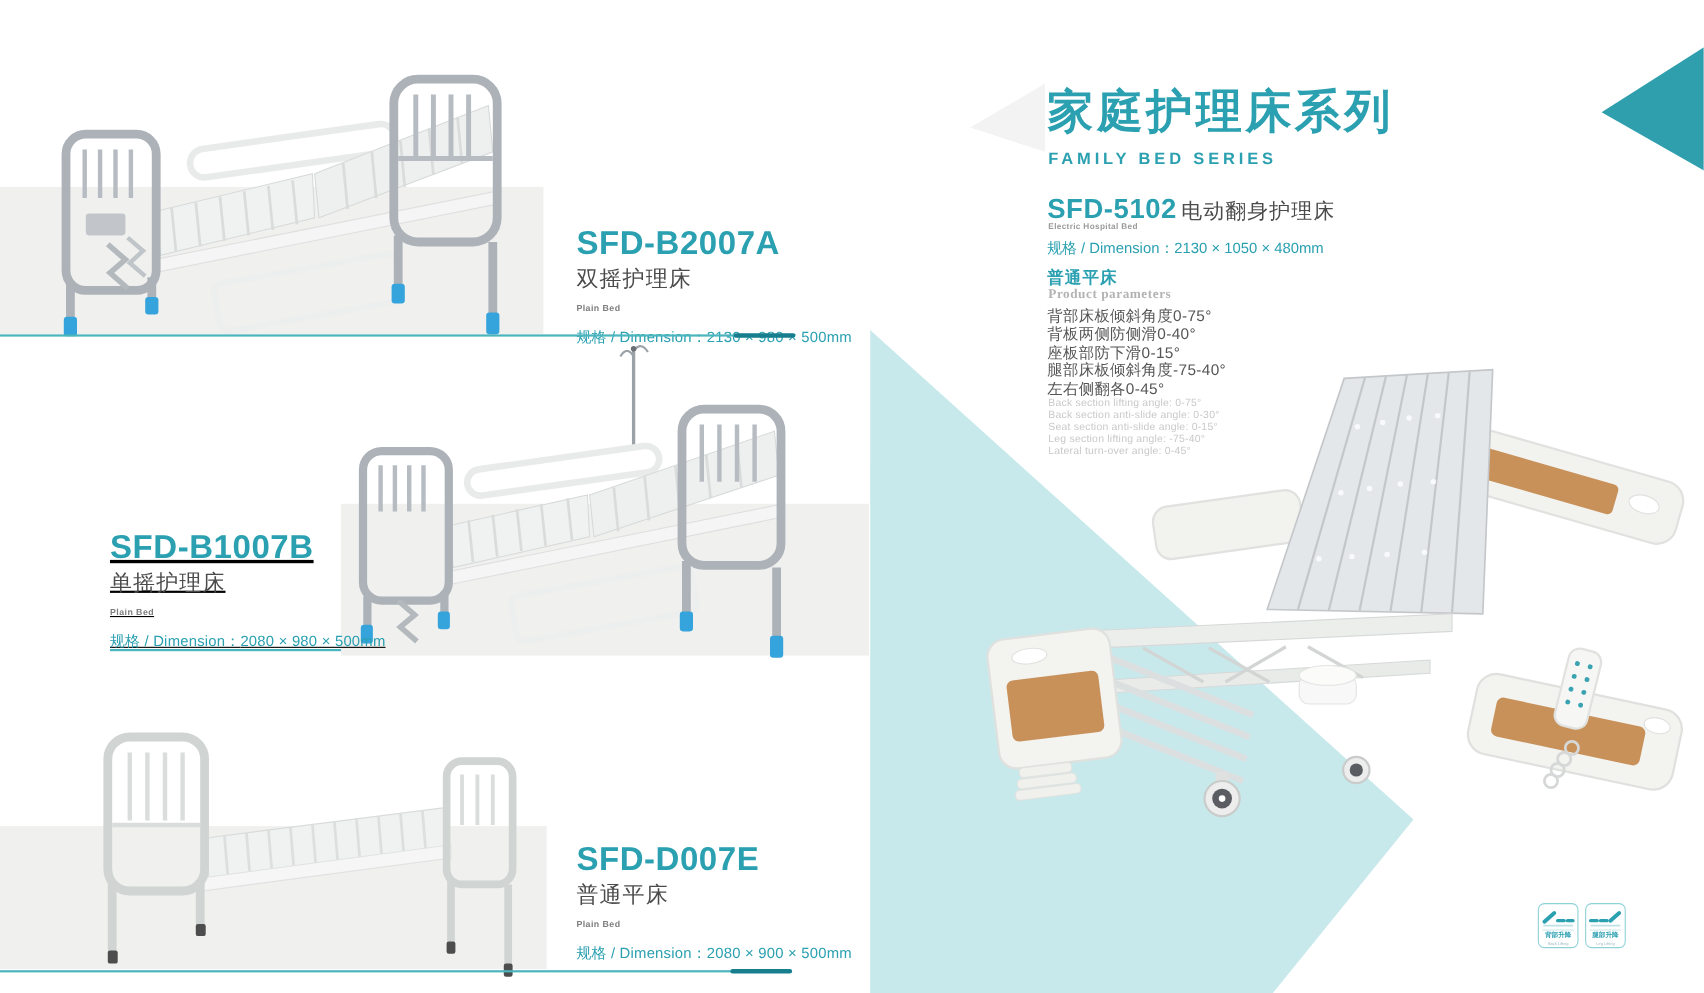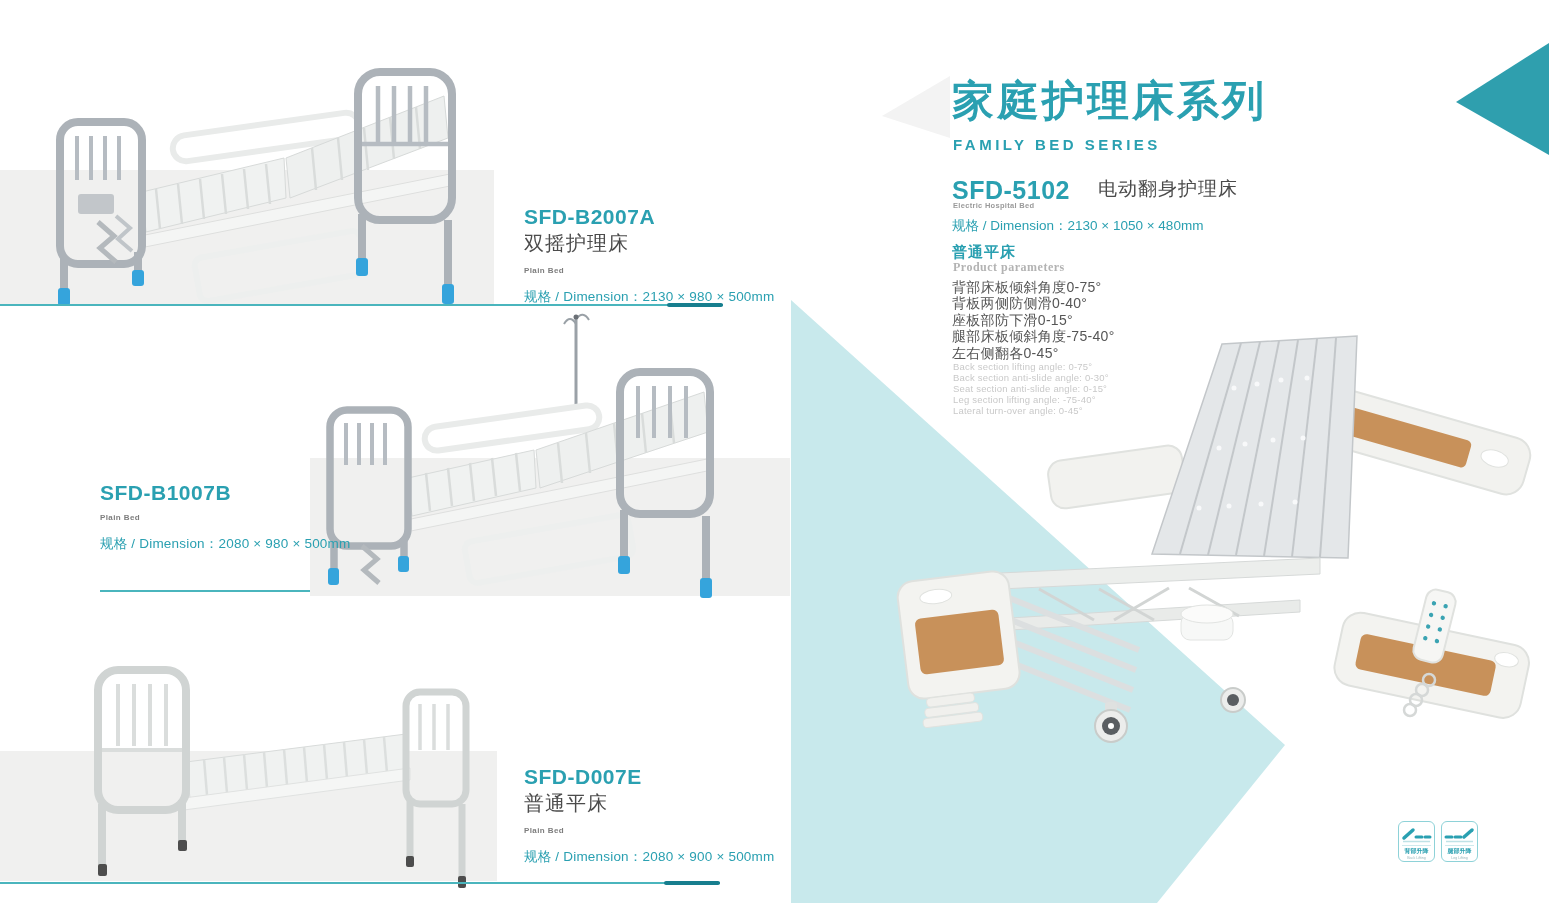--- a/index.html
+++ b/index.html
@@ -16,28 +16,28 @@
   .page{
     position:relative;width:1549px;height:903px;overflow:hidden;background:#fff;
     font-family:"Liberation Sans","DejaVu Sans",sans-serif;
   }
   .abs{position:absolute;}
   svg{display:block;}
   
   .strip{background:var(--strip);}
   .divline{background:var(--divider);height:2px;}
   .divaccent{background:var(--accent-deep);height:4px;border-radius:2px;}
-  .pinfo .model{color:var(--accent);font-weight:bold;font-size:21px;letter-spacing:.5px;line-height:1.05;}
+  .pinfo .model{color:var(--accent);font-weight:bold;font-size:30px;letter-spacing:.5px;line-height:1.05;}
   .pinfo .pname{color:var(--ink);font-size:20px;margin-top:2px;letter-spacing:1px;}
   .pinfo .psub{color:#7d7d7d;font-weight:bold;font-size:8px;margin-top:9px;letter-spacing:.4px;}
   .pinfo .pdim{color:var(--accent);font-size:13.5px;margin-top:13px;letter-spacing:.2px;}
   
   .series-zh{color:var(--accent);font-size:42px;font-weight:bold;letter-spacing:3px;line-height:1;}
   .series-en{color:var(--accent);font-size:15px;font-weight:bold;letter-spacing:3.5px;}
-  .feat-row{display:flex;align-items:flex-start;gap:28px;}
+  .feat-row{display:flex;align-items:flex-end;gap:4px;}
   .feat-model{color:var(--accent);font-weight:bold;font-size:25px;letter-spacing:.5px;}
   .feat-name{color:var(--ink);font-size:19px;letter-spacing:1px;}
   .feat-sub{color:#9a9a9a;font-weight:bold;font-size:7.5px;letter-spacing:.3px;}
   .feat-dim{color:var(--accent);font-size:13.5px;}
   .params-zh-title{color:var(--accent);font-weight:bold;font-size:15px;letter-spacing:1px;}
   .params-en-title{color:#b3b3b3;font-weight:bold;font-size:12px;letter-spacing:.5px;}
   .pl-zh div{color:#555;font-size:14px;line-height:16.4px;letter-spacing:.3px;}
   .pl-en div{color:var(--ink-light);font-size:9.5px;line-height:11px;letter-spacing:.2px;}
   
   .badge{width:37px;height:41px;border:1px solid #8ed2d8;border-radius:6px;background:#fff;
@@ -191,22 +191,23 @@
           <line x1="67" y1="113" x2="67" y2="155"></line>
       </g>
       <line x1="16" y1="232" x2="16" y2="262" stroke-width="7.5"></line>
       <line x1="86" y1="228" x2="86" y2="250" stroke-width="7.5"></line>
     </g>
     <path d="M44,236 l15,13 l-13,11 l15,13" fill="none" stroke="#b4b9bd" stroke-width="5"></path>
     <rect x="10" y="258" width="11" height="17" rx="3" fill="#35a4dc"></rect>
     <rect x="80" y="246" width="11" height="16" rx="3" fill="#35a4dc"></rect>
   </svg>
 
-  <div class="abs pinfo" style="left:100px;top:482px;">
+  <div class="abs pinfo" style="left:100px;top:482px;text-decoration:underline;">
     <div class="model">SFD-B1007B</div>
+    <div class="pname">单摇护理床</div>
     <div class="psub">Plain Bed</div>
     <div class="pdim">
       <span>规格 / Dimension：</span><span>2080 × 980 × 500mm</span>
     </div>
   </div>
 
   <div class="abs divline" style="left:100px;top:590px;width:210px;"></div>
 
   <div class="abs strip" style="left:0;top:751px;width:497px;height:130px;"></div>
 

